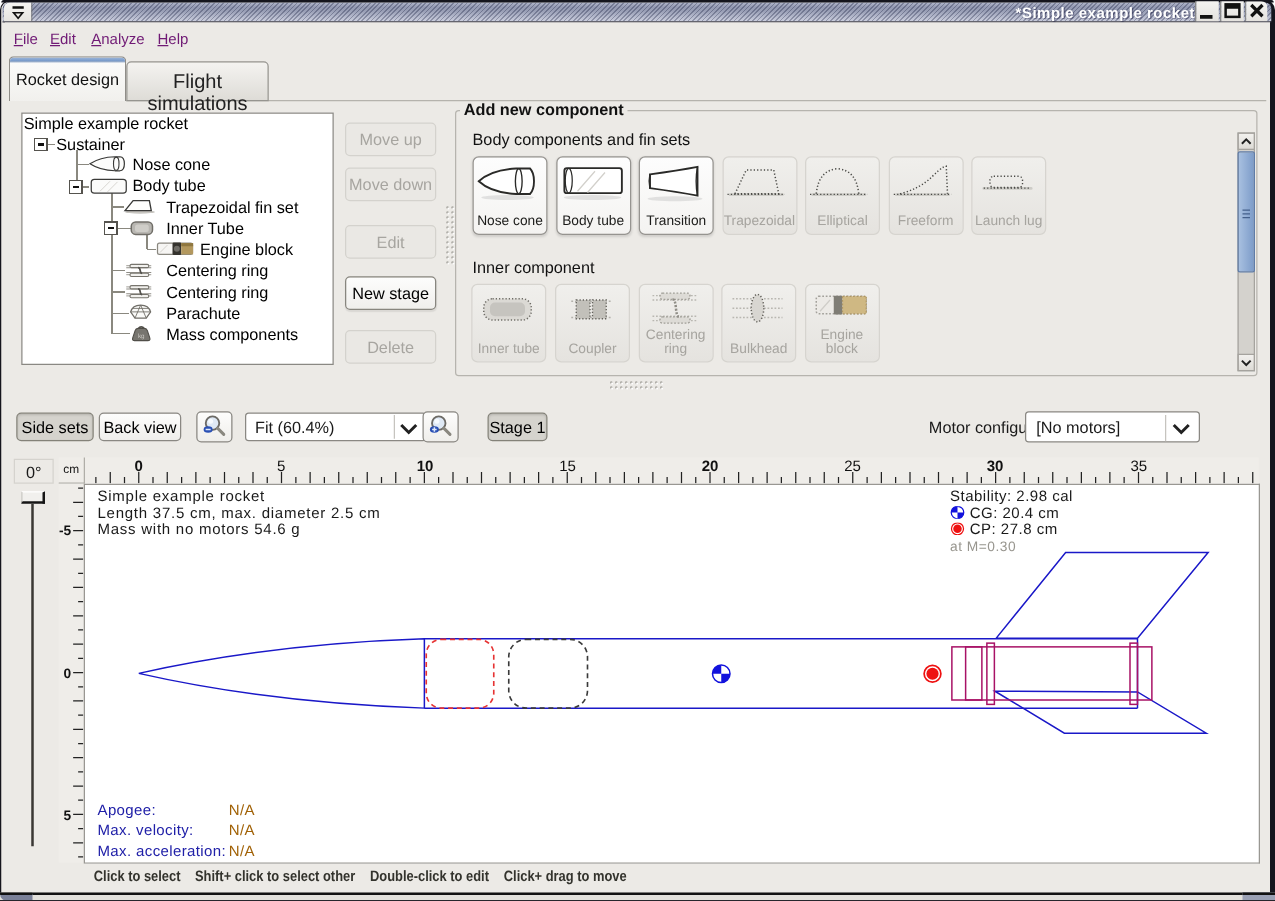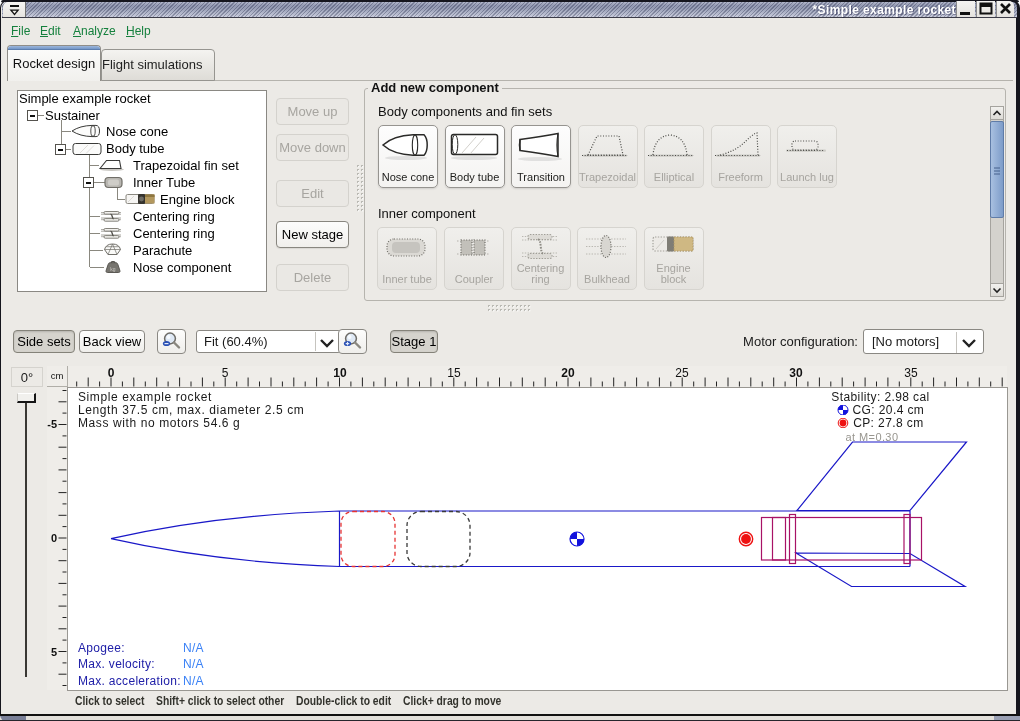--- a/index.html
+++ b/index.html
@@ -12,28 +12,28 @@
 #tbar{left:2px;top:2px;width:1015px;height:15px;border-radius:5px 5px 0 0;overflow:hidden;
 background:linear-gradient(#abb0c4 0%,#878da7 25%,#8d93ab 45%,#a9aec2 70%,#c8cbda 100%)}
 #tbar .hatch{position:absolute;left:0;top:0;width:100%;height:100%;
 background:repeating-linear-gradient(135deg,rgba(54,60,90,0.34) 0 1px,rgba(214,218,236,0.16) 1px 2.6px)}
 #tbarline{left:2px;top:17px;width:1015px;height:1px;background:#3c3c48}
 #ticonbox{left:3px;top:2px;width:23px;height:15px;background:linear-gradient(#f6f5f3,#e6e4e0);border-right:1px solid #707070;border-radius:5px 0 0 0}
 #title{left:26px;top:2px;width:930px;height:15px;text-align:right;font-size:12px;font-weight:bold;color:#fff;line-height:16px;letter-spacing:0.4px;text-shadow:1px 1px 1px rgba(20,20,60,.5)}
 .wbtn{top:1px;width:19px;height:16px;background:linear-gradient(#f4f3f1,#e4e2de);border-left:1px solid #8a8a8a}
 
 #menubar{left:4px;top:18px;width:1012px;height:26px;background:#eceae6}
-.mi{top:23px;height:17px;line-height:17px;font-size:12px;color:#15803d}
+.mi{top:23px;height:17px;line-height:17px;font-size:12px;color:#701a75}
 .mi u{text-decoration:underline}
 
 .tab-act{left:7px;top:45px;width:94px;height:36px;background:linear-gradient(#fcfcfb,#f1f0ed);border:1px solid #8f8d88;border-bottom:none;border-radius:4px 4px 0 0;z-index:3}
 .tab-act .blue{position:absolute;left:0;top:0;right:0;height:4px;border-radius:3px 3px 0 0;background:linear-gradient(#9cb6da,#7396c8);border-bottom:1px solid #5d7eae}
 .tab-act .lab{position:absolute;left:0;right:0;top:10px;text-align:center;font-size:13px;color:#111}
 .tab-ina{left:101px;top:49px;width:114px;height:32px;background:linear-gradient(#f4f3f0,#dedcd7);border:1px solid #969590;border-radius:4px 4px 0 0;z-index:2}
-.tab-ina .lab{position:absolute;left:0;right:0;top:7px;text-align:left;font-size:13px;color:#222}
+.tab-ina .lab{position:absolute;left:0;right:0;top:7px;text-align:center;font-size:16px;color:#222}
 #tabline{left:101px;top:80px;width:912px;height:1px;background:#b5b3ad;z-index:1}
 
 #tree{left:17px;top:90px;width:250px;height:202px;background:#fff;border:1px solid #8a8883}
 .trow{left:0;height:17px;line-height:17px;font-size:13px;color:#000;white-space:nowrap}
 
 .cbtn{left:276px;width:73px;height:27px;border-radius:4px;text-align:center;font-size:13px}
 .cbtn.dis{background:#eae8e4;border:1px solid #d4d2cd;color:#a7a5a0;line-height:25px}
 .cbtn.en{background:linear-gradient(#fdfdfc,#f0efec);border:1px solid #88867f;color:#000;line-height:25px;box-shadow:0 1px 1px rgba(0,0,0,0.08)}
 
 #grp{left:364px;top:88px;width:642px;height:213px;border:1px solid #b6b4ae;border-radius:3px}
@@ -167,21 +167,21 @@
 <div class="a trow" style="left:19px;top:90px">Simple example rocket</div>
 <div class="a trow" style="left:45px;top:106.5px">Sustainer</div>
 <div class="a trow" style="left:106px;top:123px">Nose cone</div>
 <div class="a trow" style="left:106px;top:140px">Body tube</div>
 <div class="a trow" style="left:133px;top:156.5px">Trapezoidal fin set</div>
 <div class="a trow" style="left:133px;top:174px">Inner Tube</div>
 <div class="a trow" style="left:160px;top:191px">Engine block</div>
 <div class="a trow" style="left:133px;top:207.5px">Centering ring</div>
 <div class="a trow" style="left:133px;top:224.5px">Centering ring</div>
 <div class="a trow" style="left:133px;top:241.5px">Parachute</div>
-<div class="a trow" style="left:133px;top:258.5px">Nose component</div>
+<div class="a trow" style="left:133px;top:258.5px">Mass components</div>
 <div class="a cbtn dis" style="top:98px">Move up</div>
 <div class="a cbtn dis" style="top:134px">Move down</div>
 <div class="a cbtn dis" style="top:180px">Edit</div>
 <div class="a cbtn en" style="top:221px">New stage</div>
 <div class="a cbtn dis" style="top:264px">Delete</div>
 <svg class="a" style="left:350px;top:160px" width="20" height="60" viewBox="350 160 20 60">
     <circle cx="358" cy="166" r="1" fill="#aaa8a2"></circle>
     <circle cx="358.7" cy="166.7" r="0.8" fill="#fff"></circle>
     <circle cx="362" cy="166" r="1" fill="#aaa8a2"></circle>
     <circle cx="362.7" cy="166.7" r="0.8" fill="#fff"></circle>
@@ -374,21 +374,21 @@
 <div class="a tbtn raised" style="left:338px;top:329px;width:29px;height:25px"><svg width="27" height="23" viewBox="0 0 27 23">
 <circle cx="12" cy="8.5" r="5.4" fill="#dfe9f5" stroke="#6d6b66" stroke-width="1.5"></circle>
 <circle cx="10.5" cy="7" r="2" fill="#f6fafe"></circle>
 <path d="M16,12.5L21,17.5" stroke="#8a8880" stroke-width="2.4" stroke-linecap="round"></path>
 <ellipse cx="8.5" cy="13.5" rx="3.6" ry="2.6" fill="#2a50b4"></ellipse>
 <rect x="6.7" y="13" width="3.6" height="1.2" fill="#dfe9fa"></rect>
       <rect x="7.9" y="11.8" width="1.2" height="3.6" fill="#dfe9fa"></rect>
 </svg></div>
 <div class="a tbtn pressed" style="left:390px;width:48px;line-height:21px">Stage 1</div>
 <div class="a" style="left:700px;top:334px;width:158px;text-align:right;font-size:13px">Motor configuration:</div>
-<div class="a combo" style="left:863px;top:329px;width:121px;height:25px">
+<div class="a combo" style="left:820px;top:329px;width:140px;height:25px">
 <div class="a" style="left:8px;top:4px;font-size:13px">[No motors]</div>
 <div class="a" style="right:26px;top:2px;width:1px;height:21px;background:#c6c4bf"></div>
 <svg class="a" style="right:6px;top:8px" width="16" height="10">
       <path d="M2,2L8,8L14,2" fill="none" stroke="#222" stroke-width="2.4"></path>
     </svg>
 </div>
 
 <div class="a" style="left:11px;top:367px;width:32px;height:20px;border:1px solid #d5d3ce;text-align:center;font-size:13px;line-height:19px;color:#1a1a1a">0°</div>
 <div class="a" style="left:25px;top:403px;width:2px;height:274px;background:#3a3834"></div>
 <div class="a" style="left:17px;top:393px;width:19px;height:10px;background:#f1f0ed;border-top:1px solid #fff;border-left:1px solid #cac8c3;border-right:2px solid #151515;border-bottom:2px solid #151515"></div>
@@ -426,32 +426,32 @@
 <rect x="904" y="514.5" width="6" height="49"></rect>
 </g>
 <rect x="341" y="511.5" width="54" height="55" rx="12" fill="none" stroke="#e63333" stroke-width="1.3" stroke-dasharray="4 3"></rect>
 <rect x="407" y="511.5" width="63" height="55" rx="14" fill="none" stroke="#3a3a3a" stroke-width="1.3" stroke-dasharray="4 3"></rect>
 <circle cx="577" cy="539" r="7" fill="#fff" stroke="#1212dd" stroke-width="1.2"></circle>
 <path d="M577,539L569.9,539A7.1,7.1 0 0 1 577,531.9ZM577,539L584.1,539A7.1,7.1 0 0 1 577,546.1Z" fill="#1212dd"></path>
 <circle cx="746" cy="539" r="4.9" fill="#ee1111"></circle>
 <circle cx="746" cy="539" r="6.7" fill="none" stroke="#ee1111" stroke-width="1.4"></circle>
 </svg>
 <div class="a" style="left:78px;top:391px;font-size:12px;letter-spacing:0.6px;line-height:13.2px;color:#1a1a1a">Simple example rocket<br>Length 37.5 cm, max. diameter 2.5 cm<br>Mass with no motors 54.6 g</div>
-<div class="a" style="left:760px;top:391px;width:241px;text-align:center;font-size:12px;letter-spacing:0.4px;line-height:13.2px;color:#1a1a1a">Stability: 2.98 cal<br>
+<div class="a" style="left:760px;top:391px;width:241px;text-align:left;font-size:12px;letter-spacing:0.4px;line-height:13.2px;color:#1a1a1a">Stability: 2.98 cal<br>
 <svg width="12" height="10" style="vertical-align:-1px">
       <circle cx="6" cy="5" r="5" fill="#fff" stroke="#1212dd" stroke-width="1"></circle>
       <path d="M6,5L1,5A5,5 0 0 1 6,0ZM6,5L11,5A5,5 0 0 1 6,10Z" fill="#1212dd"></path>
     </svg> CG: 20.4 cm<br>
 <svg width="12" height="10" style="vertical-align:-1px">
       <circle cx="6" cy="5" r="3.4" fill="#ee1111"></circle>
       <circle cx="6" cy="5" r="4.8" fill="none" stroke="#ee1111" stroke-width="1"></circle>
     </svg> CP: 27.8 cm<br>
 <span style="font-size:11px;color:#98968f;display:inline-block;margin-right:17px">at M=0.30</span></div>
 <div class="a" style="left:78px;top:640px;font-size:12px;letter-spacing:0.3px;line-height:16.4px;color:#2020a8">Apogee:<br>Max. velocity:<br>Max. acceleration:</div>
-<div class="a" style="left:183px;top:640px;font-size:12px;letter-spacing:0.3px;line-height:16.4px;color:#3b82f6">N/A<br>N/A<br>N/A</div>
+<div class="a" style="left:183px;top:640px;font-size:12px;letter-spacing:0.3px;line-height:16.4px;color:#a16207">N/A<br>N/A<br>N/A</div>
 <div class="a" id="status"></div>
 <div class="a st" style="left:75px">Click to select</div>
 <div class="a st" style="left:156px">Shift+ click to select other</div>
 <div class="a st" style="left:296px">Double-click to edit</div>
 <div class="a st" style="left:403px">Click+ drag to move</div>
 <div class="a" id="bframe"></div>
 <div class="a" style="left:0;top:714px;width:26px;height:7px;background:#7a8098;border-radius:0 0 0 6px;border-top:2px solid #111"></div>
 <div class="a" style="left:994px;top:714px;width:26px;height:7px;background:#9aa0b4;border-top:2px solid #111"></div>
 <div class="a" style="left:0;top:720px;width:1020px;height:1px;background:#26262c"></div>
 

